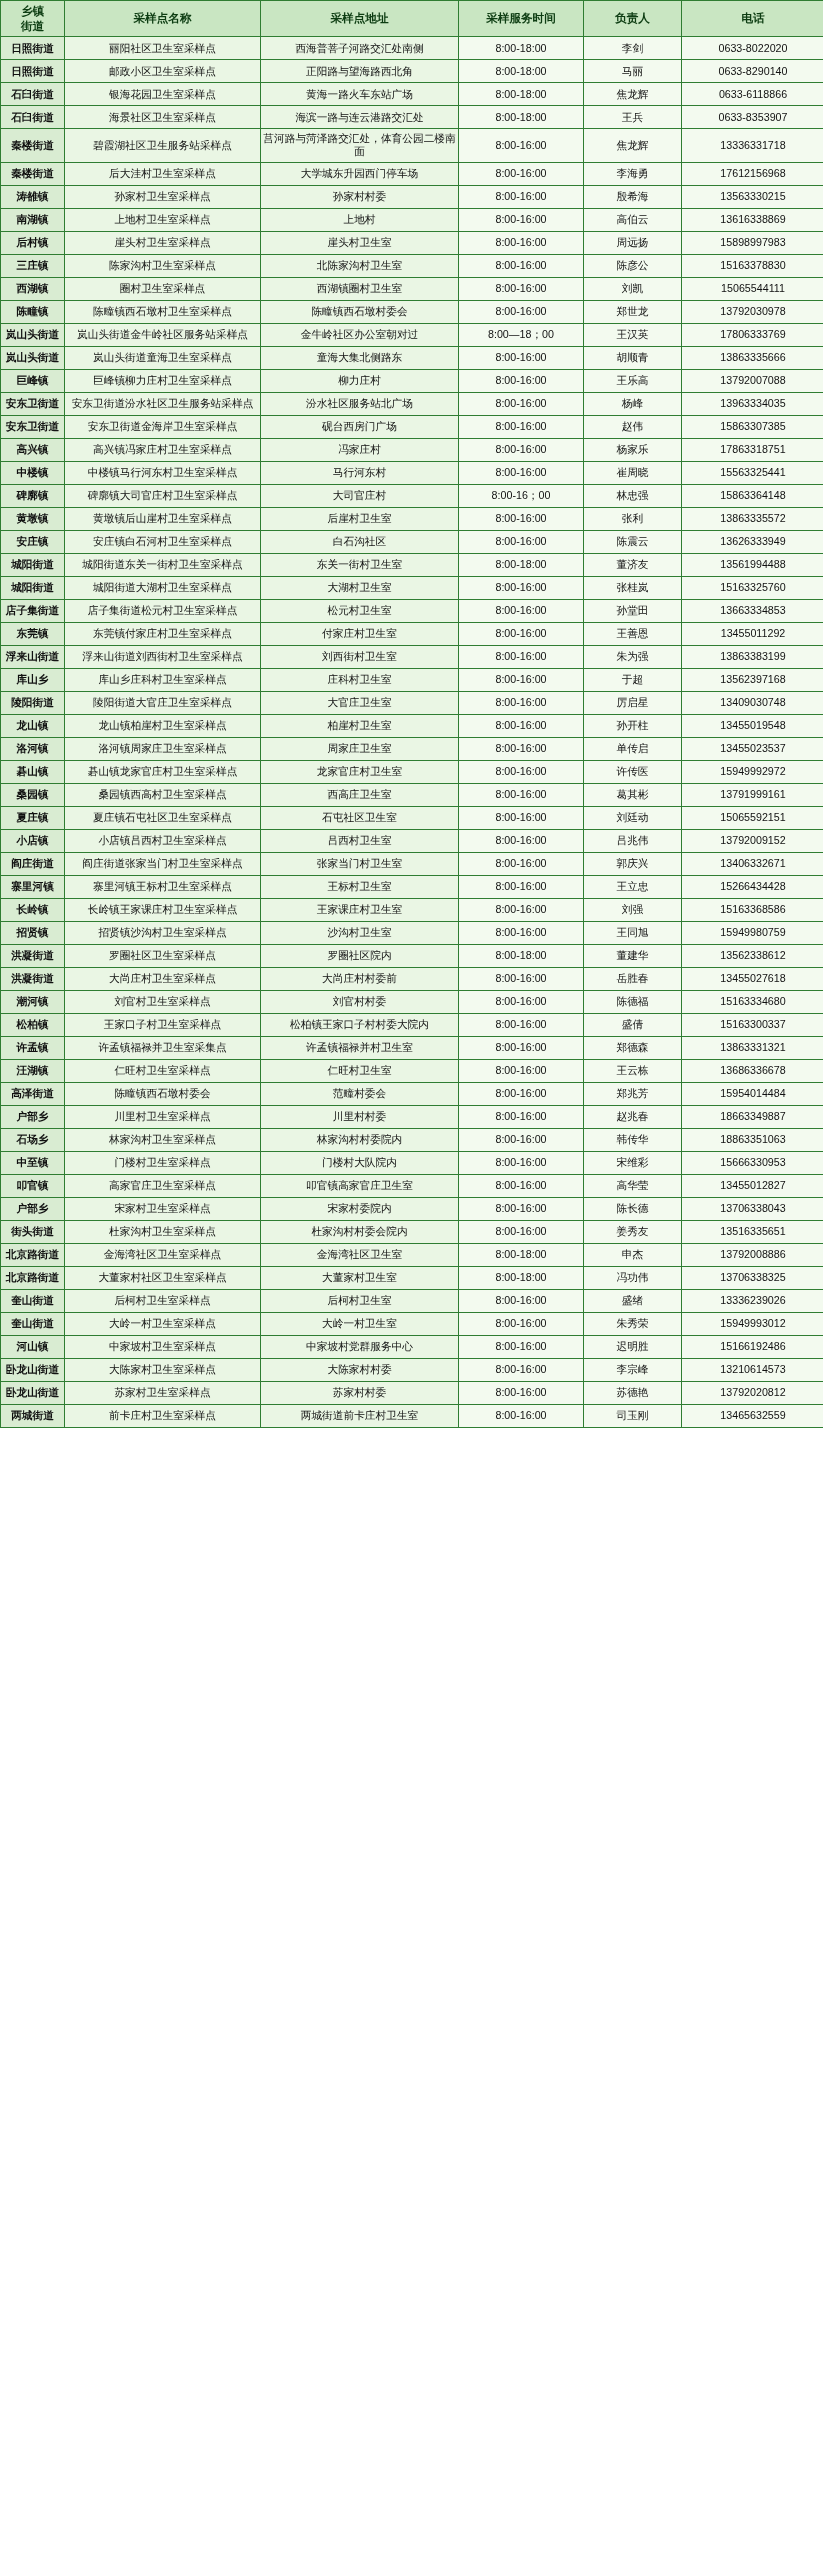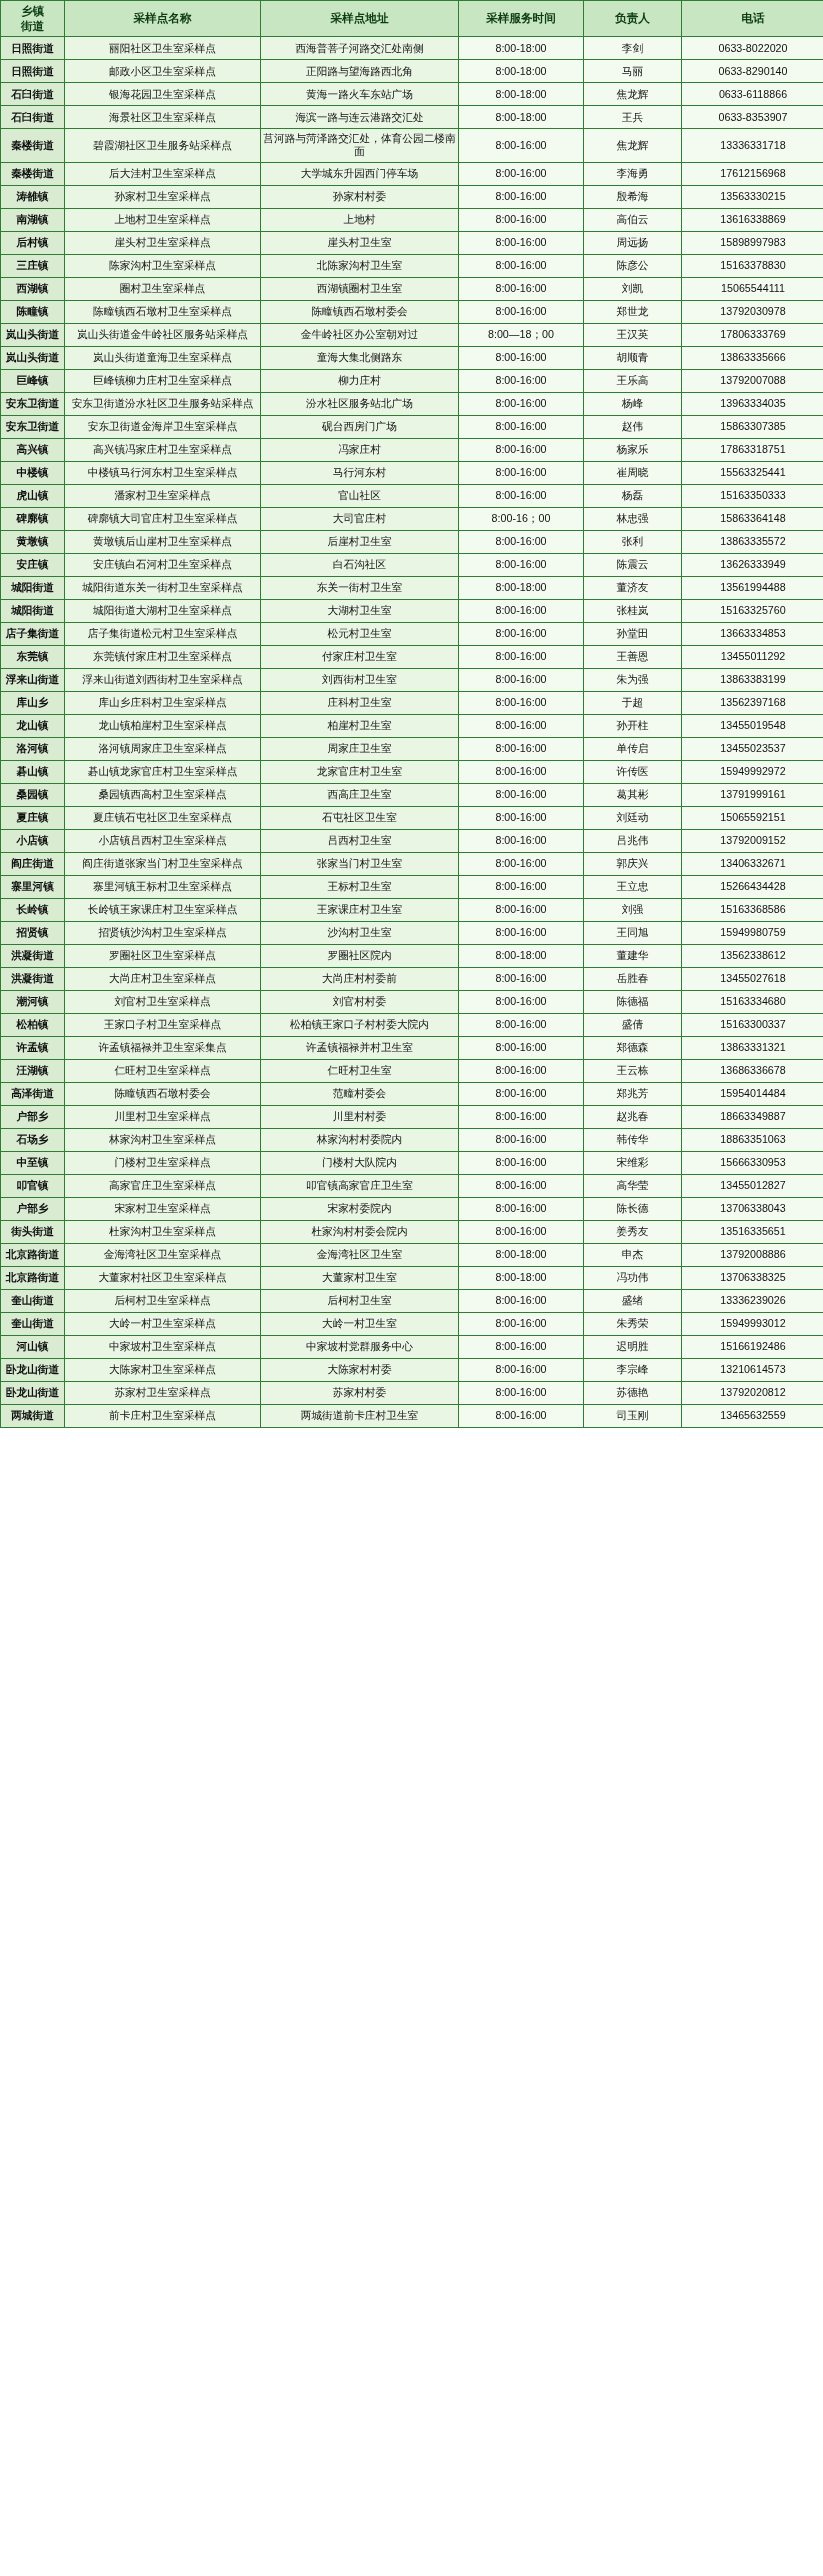--- a/index.html
+++ b/index.html
@@ -207,28 +207,20 @@
         </tr>
         <tr>
           <td class="town">中楼镇</td>
           <td class="name">中楼镇马行河东村卫生室采样点</td>
           <td class="addr">马行河东村</td>
           <td class="time">8:00-16:00</td>
           <td class="person">崔周晓</td>
           <td class="phone">15563325441</td>
         </tr>
         <tr>
-          <td class="town">虎山镇</td>
-          <td class="name">潘家村卫生室采样点</td>
-          <td class="addr">官山社区</td>
-          <td class="time">8:00-16:00</td>
-          <td class="person">杨磊</td>
-          <td class="phone">15163350333</td>
-        </tr>
-        <tr>
           <td class="town">碑廓镇</td>
           <td class="name">碑廓镇大司官庄村卫生室采样点</td>
           <td class="addr">大司官庄村</td>
           <td class="time">8:00-16；00</td>
           <td class="person">林忠强</td>
           <td class="phone">15863364148</td>
         </tr>
         <tr>
           <td class="town">黄墩镇</td>
           <td class="name">黄墩镇后山崖村卫生室采样点</td>
@@ -287,20 +279,28 @@
         </tr>
         <tr>
           <td class="town">库山乡</td>
           <td class="name">库山乡庄科村卫生室采样点</td>
           <td class="addr">庄科村卫生室</td>
           <td class="time">8:00-16:00</td>
           <td class="person">于超</td>
           <td class="phone">13562397168</td>
         </tr>
         <tr>
+          <td class="town">陵阳街道</td>
+          <td class="name">陵阳街道大官庄卫生室采样点</td>
+          <td class="addr">大官庄卫生室</td>
+          <td class="time">8:00-16:00</td>
+          <td class="person">厉启星</td>
+          <td class="phone">13409030748</td>
+        </tr>
+        <tr>
           <td class="town">龙山镇</td>
           <td class="name">龙山镇柏崖村卫生室采样点</td>
           <td class="addr">柏崖村卫生室</td>
           <td class="time">8:00-16:00</td>
           <td class="person">孙开柱</td>
           <td class="phone">13455019548</td>
         </tr>
         <tr>
           <td class="town">洛河镇</td>
           <td class="name">洛河镇周家庄卫生室采样点</td>

